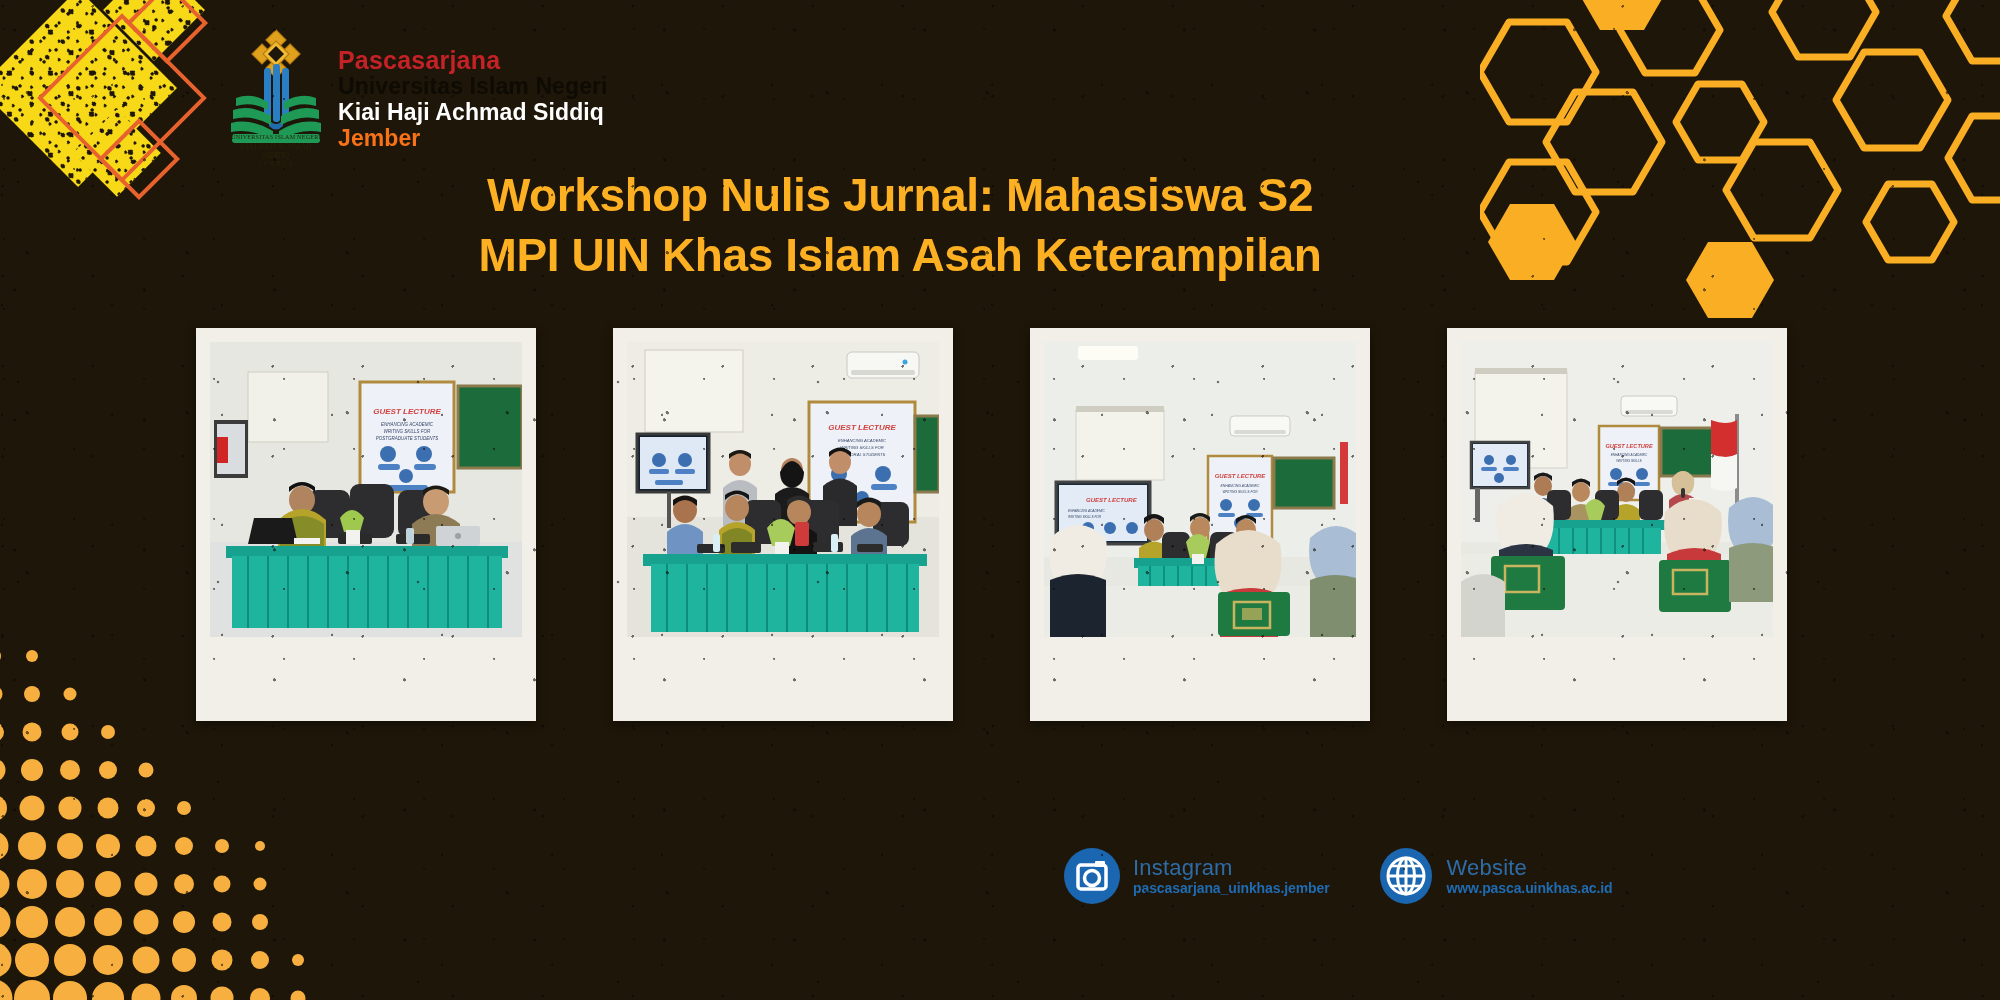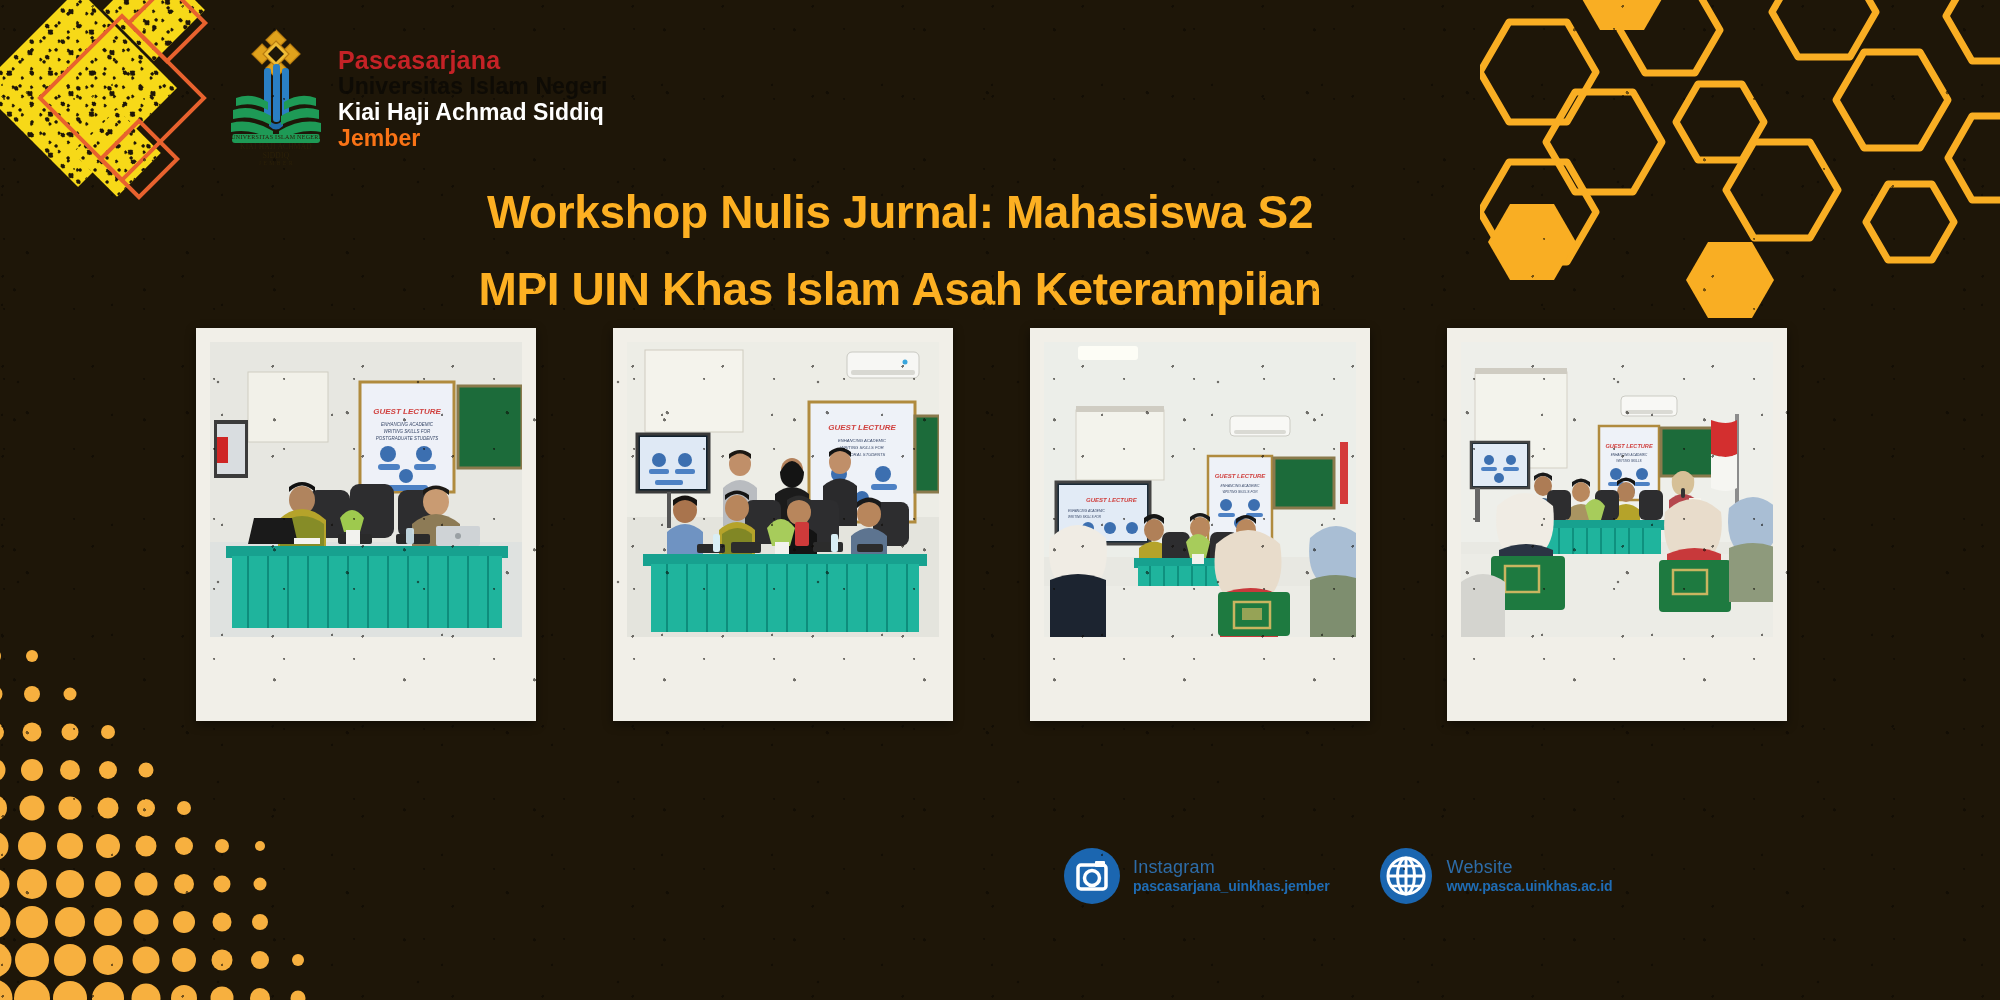--- a/index.html
+++ b/index.html
@@ -75,21 +75,21 @@
     text-align:center;
     color:#fdb022;
     font-size:46px;
     font-weight:800;
     line-height:1.30;
     letter-spacing:-.4px;
     padding-left:120px;
     padding-right:320px;
     font-stretch:condensed;
   }
-  .title .ln { display:block;margin-top:17px; }
+  .title .ln { display:block; }
 
   
   .photos {
     position:absolute; left:196px; top:328px;
     display:flex; gap:77px;
   }
   .polaroid {
     width:340px; height:393px;
     background:#f1efe8;
     padding:14px 14px 0 14px;
@@ -107,21 +107,21 @@
 
   
   .contacts {
     position:absolute; left:1064px; bottom:96px;
     display:flex; align-items:center; gap:48px;
   }
   .contact { display:flex; align-items:center; gap:13px; }
   .c-icon { width:56px; height:56px; flex:none; }
   .c-icon svg { display:block; }
   .c-txt { line-height:1.05; }
-  .c-label { font-size:18px; color:#2d6ca8; font-weight:400; letter-spacing:.2px; margin-bottom:2px; }
+  .c-label { font-size:22px; color:#2d6ca8; font-weight:400; letter-spacing:.2px; margin-bottom:2px; }
   .c-val { font-size:14px; color:#1f6cb4; font-weight:700; letter-spacing:-.1px; }
 </style>
 </head>
 <body>
 
 <div id="poster">
 
   <div class="tl-deco">
     <div class="dia fill" style="left:18px; top:38px; width:140px; height:140px;"></div>
     <div class="dia fill" style="left:128px; top:-6px; width:72px; height:72px;"></div>

